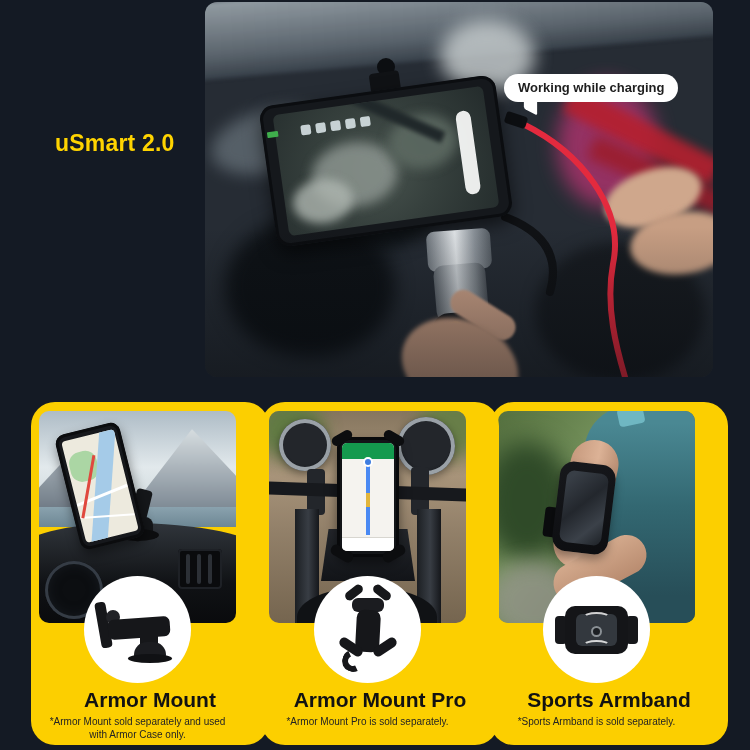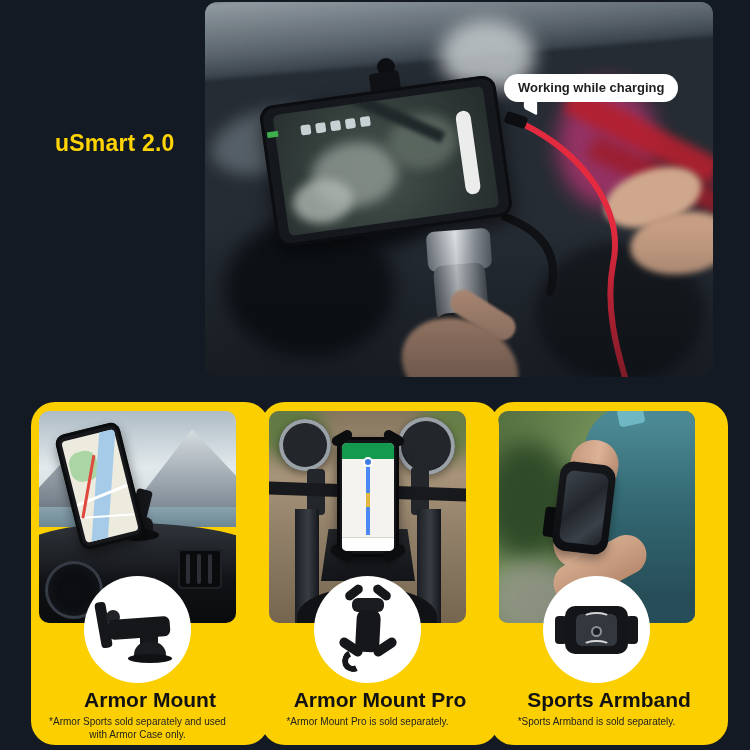--- a/index.html
+++ b/index.html
@@ -272,21 +272,21 @@
       </div>
       <div class="card-circle">
         <div class="pi p1-plate"></div>
         <div class="pi p1-knob"></div>
         <div class="pi p1-arm"></div>
         <div class="pi p1-stem"></div>
         <div class="pi p1-dome"></div>
         <div class="pi p1-base"></div>
       </div>
       <h2 class="card-title">Armor Mount</h2>
-      <p class="card-note">*Armor Sports sold separately and used with Armor Case only.</p>
+      <p class="card-note">*Armor Mount sold separately and used with Armor Case only.</p>
     </article>
 
     <article class="card card3">
       <div class="card-photo">
         <div class="cp c3-bg"></div>
         <div class="cp c3-blob1"></div>
         <div class="cp c3-path"></div>
         <div class="cp c3-shoulder"></div>
         <div class="cp c3-torso"></div>
         <div class="cp c3-strap"></div>

